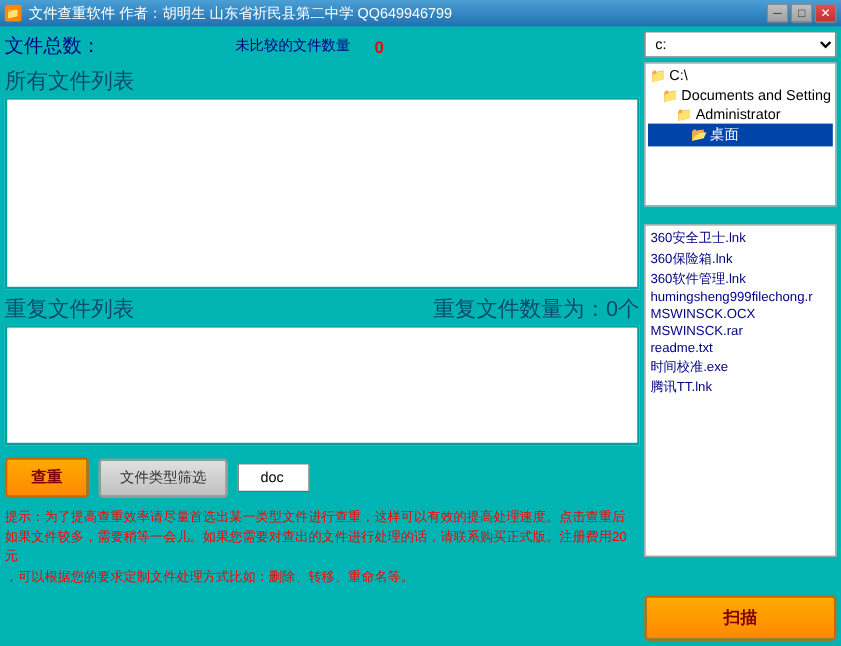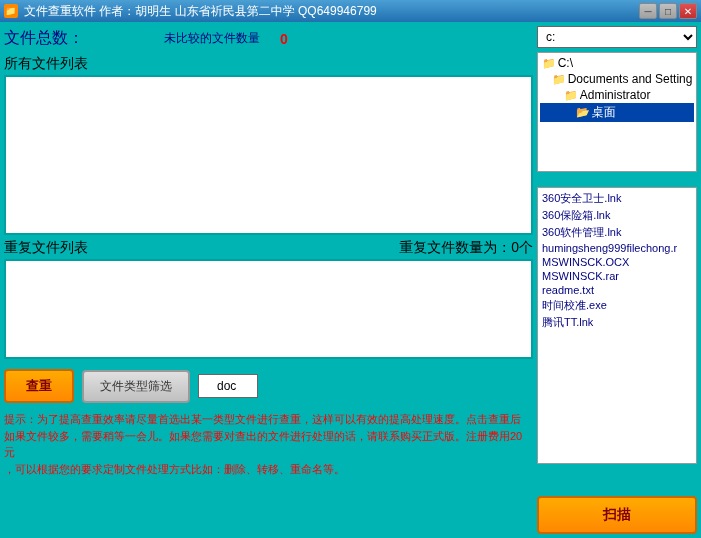--- a/index.html
+++ b/index.html
@@ -91,22 +91,22 @@
       font-weight: bold;
     }
 
     
     .all-files-section {
       display: flex;
       flex-direction: column;
       gap: 2px;
     }
     .section-label {
-      color: #000000;
-      font-size: 14px;
+      color: #0c4a6e;
+      font-size: 18px;
     }
     .file-list-box-large {
       height: 160px;
       border: 2px solid #00a0a0;
       background: white;
     }
 
     
     .dup-section {
       display: flex;
@@ -275,21 +275,21 @@
     <div class="tb-btn close">✕</div>
   </div>
 </div>
 
 <div class="main">
 
   <div class="left-panel">
 
     <div class="top-info">
       <span class="file-count-label">文件总数：</span>
-      <span style="margin-left:60px; color:#000080;">未比较的文件数量</span>
+      <span style="margin-left:92px; color:#000080;">未比较的文件数量</span>
       <span class="uncompared-count">0</span>
     </div>
 
     <div class="all-files-section">
       <span class="section-label">所有文件列表</span>
       <div class="file-list-box-large"></div>
     </div>
 
     <div class="dup-section">
       <div class="dup-header">

